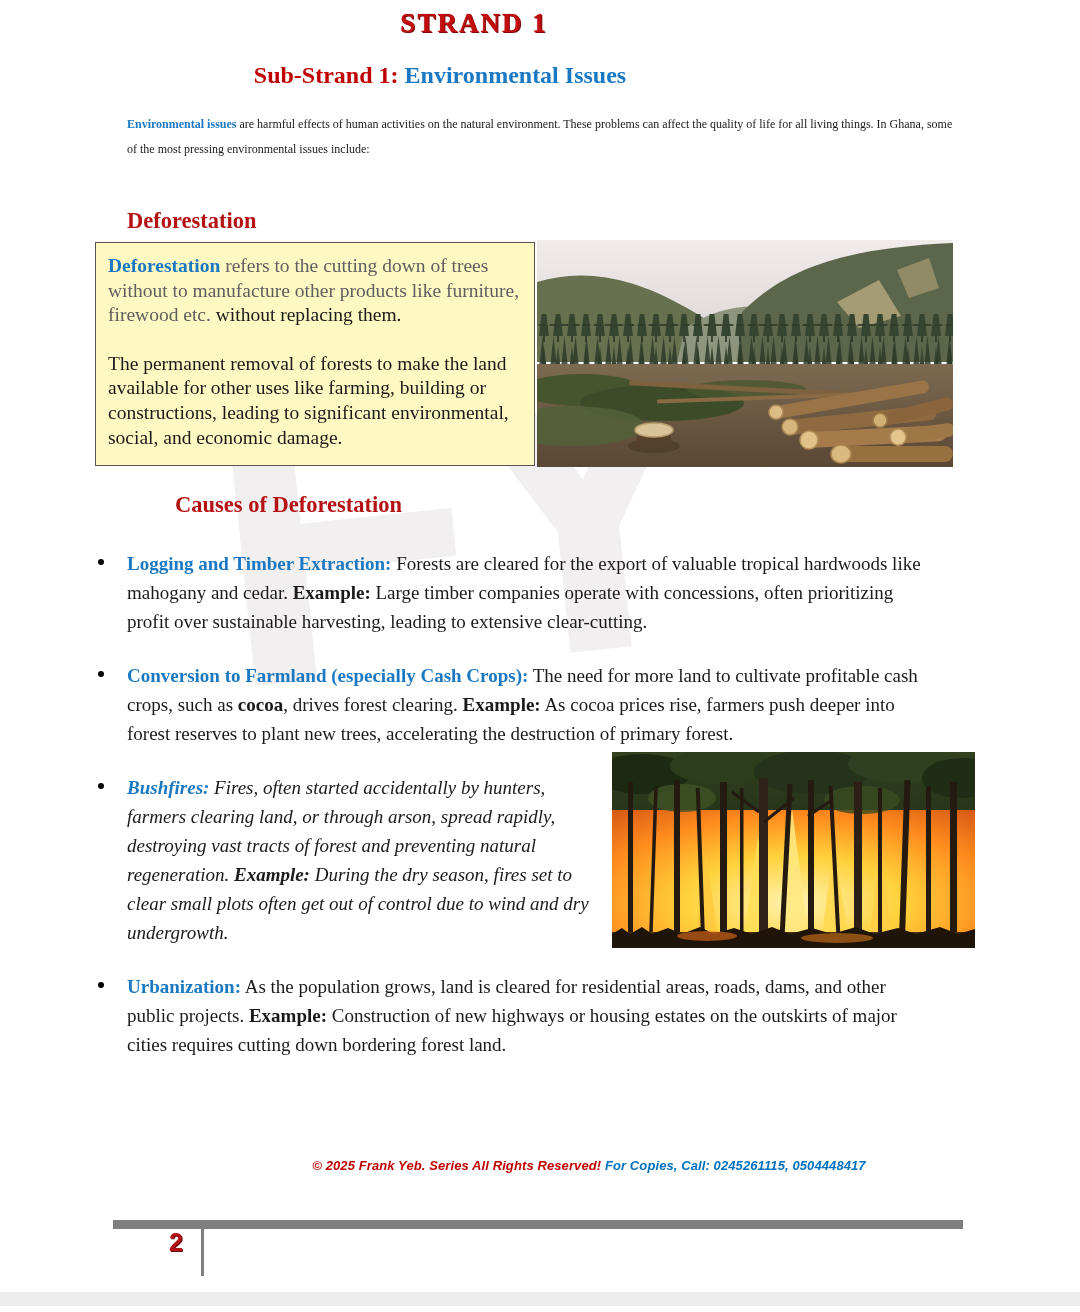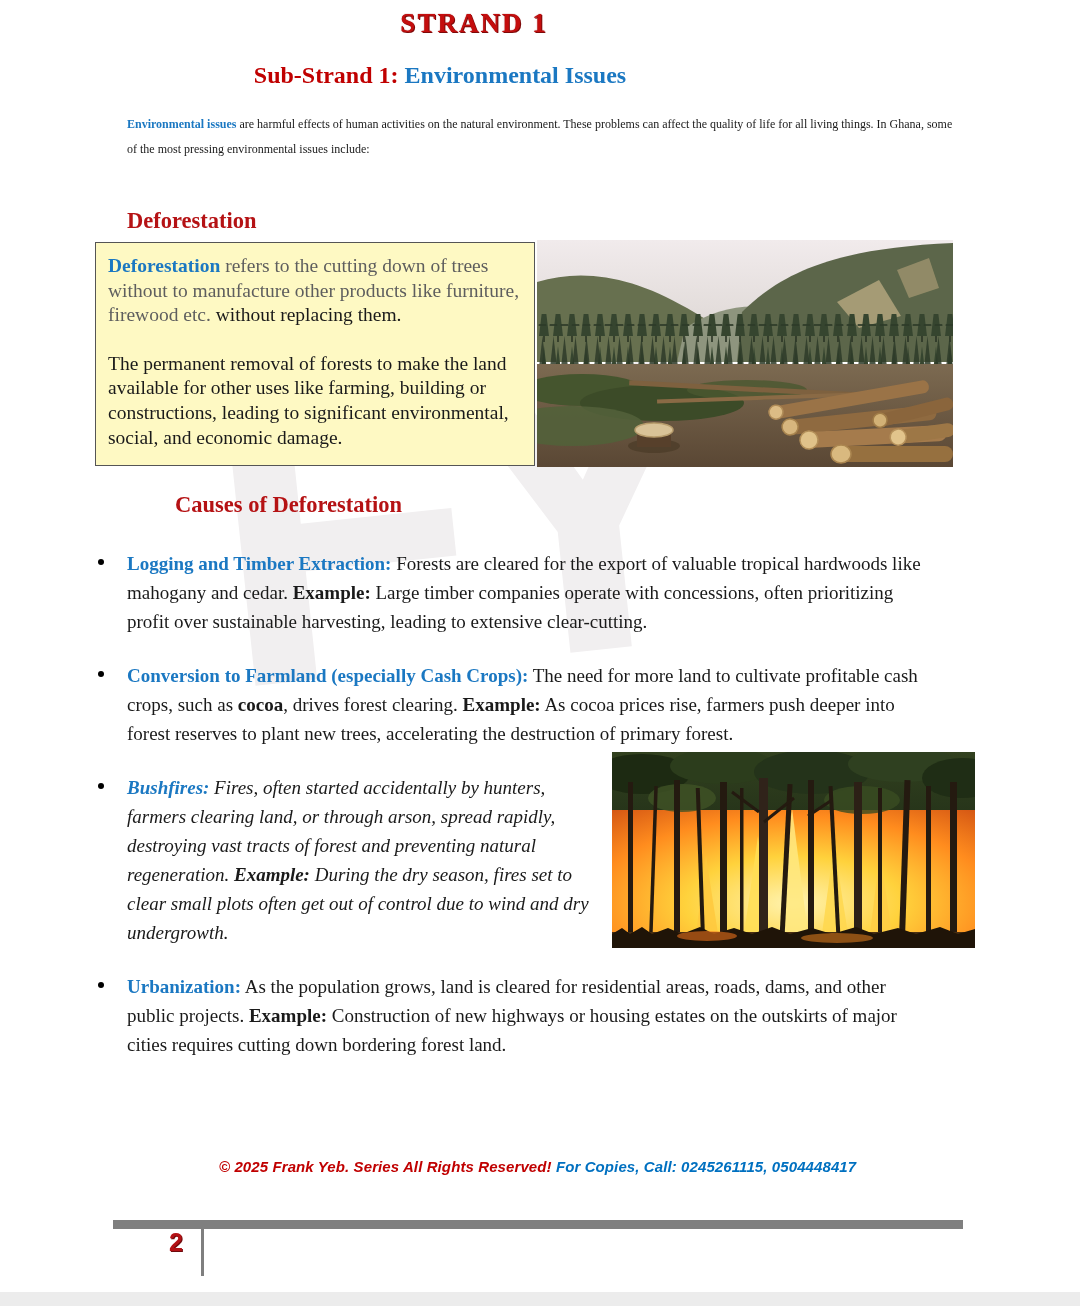--- a/index.html
+++ b/index.html
@@ -68,21 +68,21 @@
   .footer-bar{top:1220px;left:113px;width:850px;height:9px;background:#7f7f7f;}
   .footer-vline{top:1220px;left:201px;width:3px;height:56px;background:#7f7f7f;}
   .page-num{
     top:1228px;left:169px;font-family:"Liberation Sans", sans-serif;
     font-size:25px;font-weight:bold;color:#b41216;
     text-shadow:1px 1px 0 #6e0a0d;
   }
   .footer-text{
     top:1158px;left:219px;width:740px;
     font-family:"Liberation Sans", sans-serif;font-style:italic;font-weight:bold;
-    font-size:15px;letter-spacing:0.1px;
+    font-size:13px;letter-spacing:0.1px;text-align:center;
   }
   .footer-text .c-red{color:#c00000;}
   .footer-text .c-blue{color:#0070c0;}
   .bottom-strip{top:1292px;left:0;width:1080px;height:14px;background:#ececec;}
 </style>
 </head>
 <body>
 
 <div class="watermark">FY</div>
 

